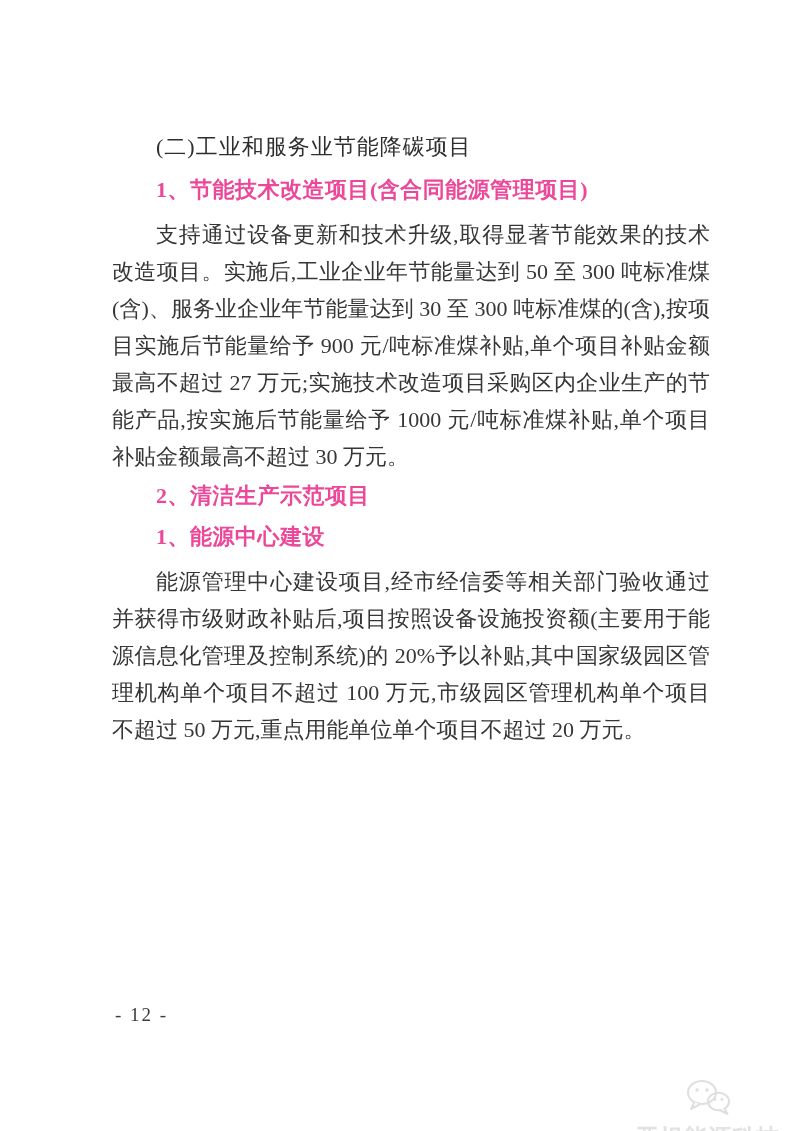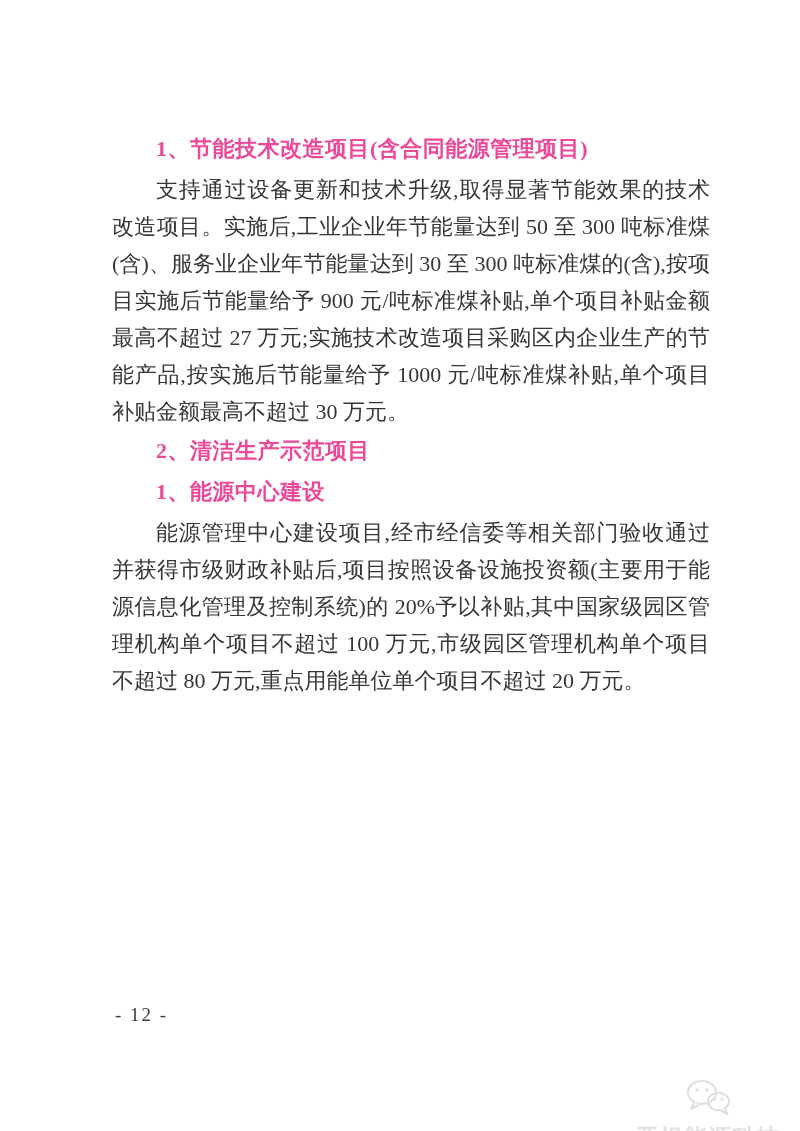--- a/index.html
+++ b/index.html
@@ -34,21 +34,21 @@
     margin: 0 0 6px 0;
   }
   .item-heading {
     text-indent: 2em;
     font-weight: bold;
     color: #ec4899;
     margin: 2px 0 4px 0;
     letter-spacing: 0.5px;
   }
   .item-body {
-    margin: 0 0 2px 0;
+    margin: 8px 0 2px 0;
     text-indent: 2em;
     color: #363636;
   }
   .page-number {
     position: absolute;
     left: 115px;
     top: 1004px;
     font-size: 19px;
     letter-spacing: 2px;
     color: #3c3c3c;
@@ -73,36 +73,37 @@
   }
   .wm-icon { display: block; }
 </style>
 </head>
 <body>
 
 <div class="page">
 
   <div class="content">
 
+    <div class="section-heading">(二)工业和服务业节能降碳项目</div>
 
     <div>
       <div class="item-heading">1、节能技术改造项目(含合同能源管理项目)</div>
       <p class="item-body">支持通过设备更新和技术升级,取得显著节能效果的技术改造项目。实施后,工业企业年节能量达到 50 至 300 吨标准煤(含)、服务业企业年节能量达到 30 至 300 吨标准煤的(含),按项目实施后节能量给予 900 元/吨标准煤补贴,单个项目补贴金额最高不超过 27 万元;实施技术改造项目采购区内企业生产的节能产品,按实施后节能量给予 1000 元/吨标准煤补贴,单个项目补贴金额最高不超过 30 万元。</p>
     </div>
 
     <div>
       <div class="item-heading">2、清洁生产示范项目</div>
     </div>
 
     <div>
     </div>
 
     <div>
       <div class="item-heading">1、能源中心建设</div>
-      <p class="item-body">能源管理中心建设项目,经市经信委等相关部门验收通过并获得市级财政补贴后,项目按照设备设施投资额(主要用于能源信息化管理及控制系统)的 20%予以补贴,其中国家级园区管理机构单个项目不超过 100 万元,市级园区管理机构单个项目不超过 80 万元,重点用能单位单个项目不超过 20 万元。</p>
+      <p class="item-body">能源管理中心建设项目,经市经信委等相关部门验收通过并获得市级财政补贴后,项目按照设备设施投资额(主要用于能源信息化管理及控制系统)的 20%予以补贴,其中国家级园区管理机构单个项目不超过 100 万元,市级园区管理机构单个项目不超过 50 万元,重点用能单位单个项目不超过 20 万元。</p>
     </div>
 
 
   </div>
 
   <div class="page-number">- 12 -</div>
 
   <div class="watermark">
     <svg class="wm-icon" width="46" height="38" viewBox="0 0 46 38" aria-hidden="true">
       <g fill="none" stroke="#dfdfdf" stroke-width="2" stroke-linejoin="round">

